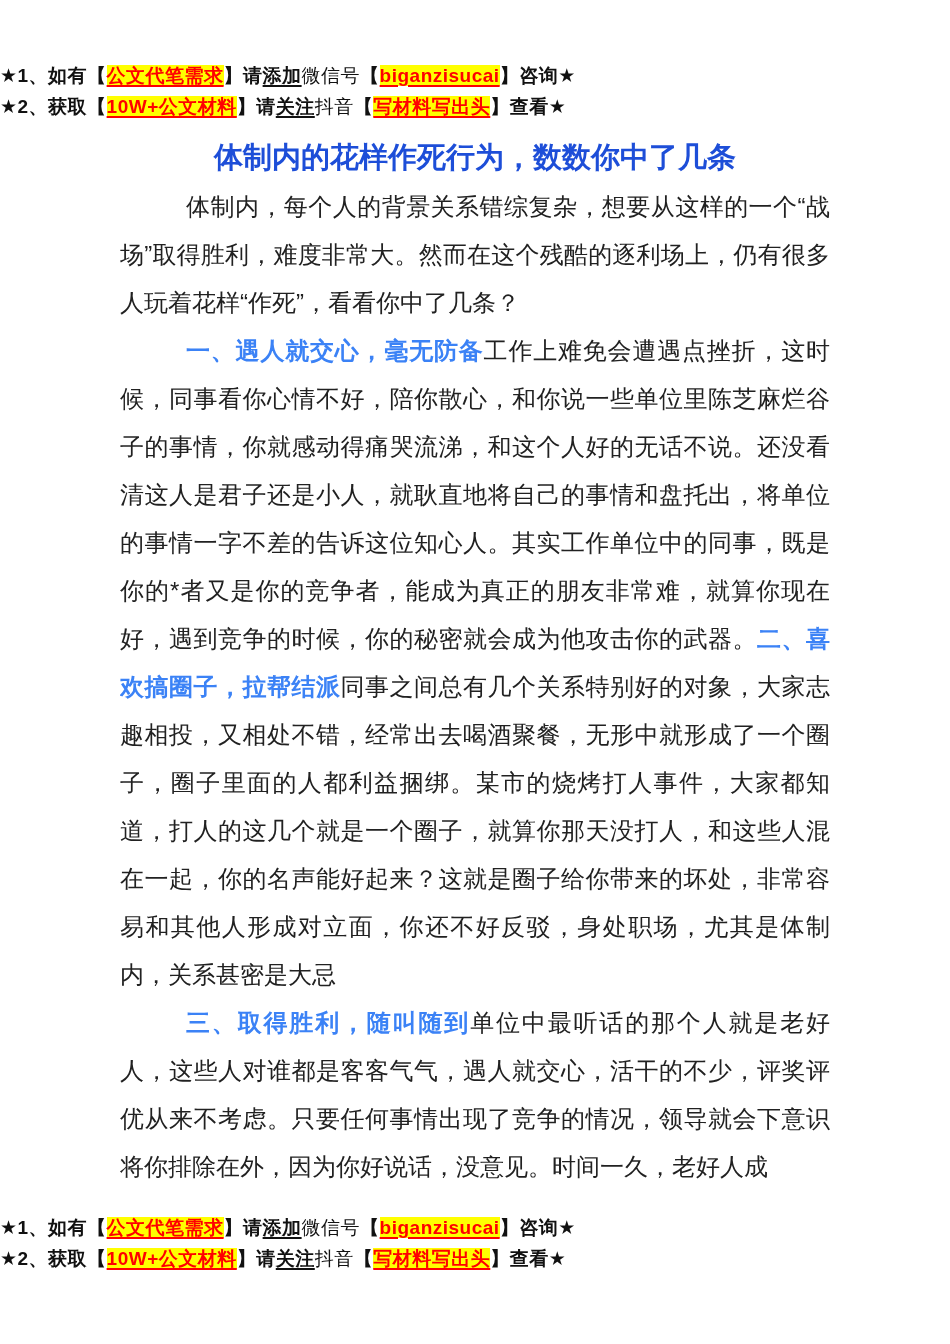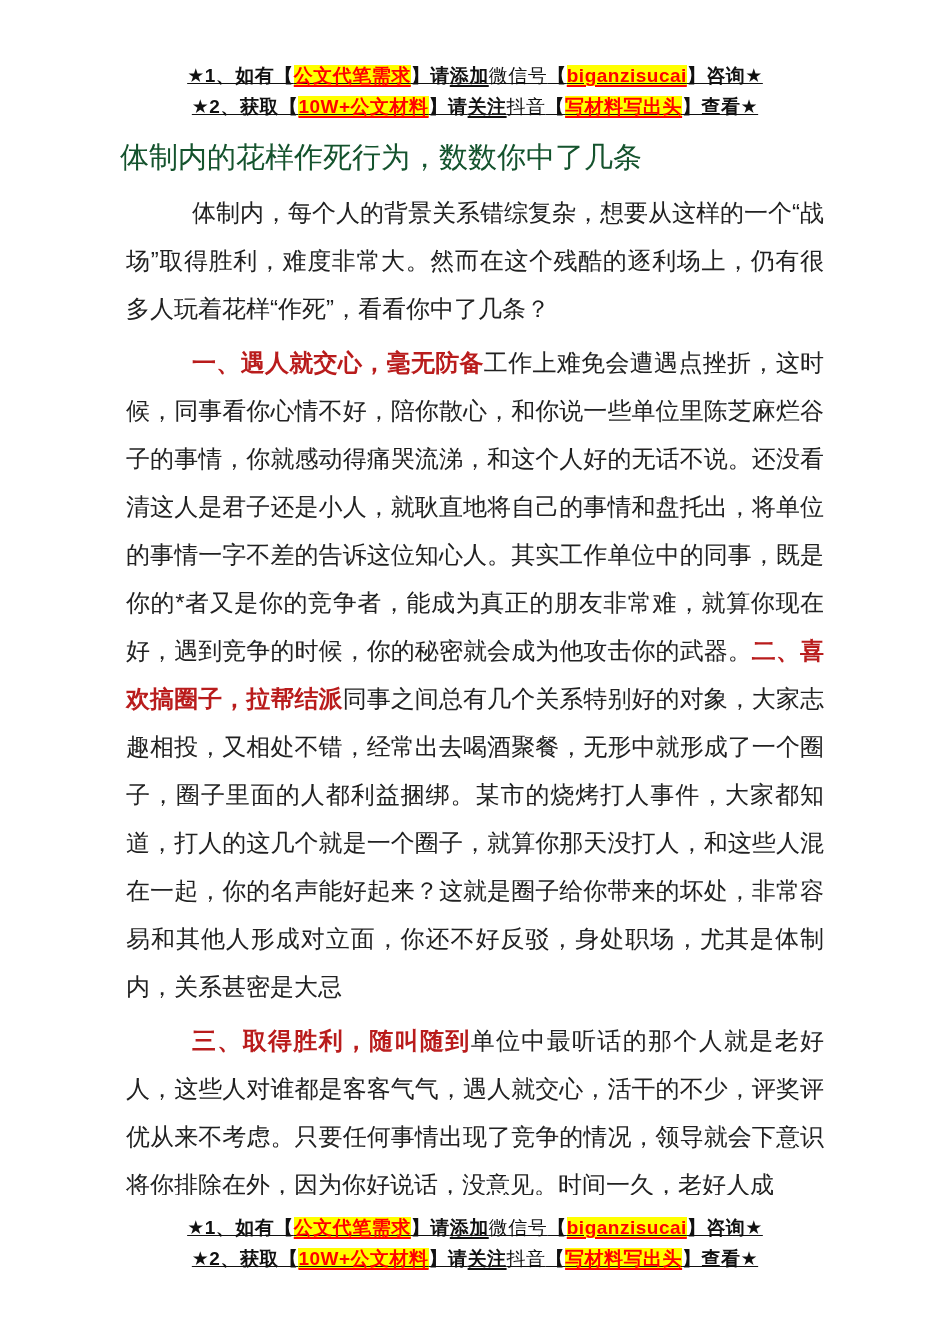--- a/index.html
+++ b/index.html
@@ -9,65 +9,63 @@
     font-family: "Liberation Sans", "DejaVu Sans", sans-serif;
   }
   .page {
     position: relative;
     width: 950px; height: 1344px;
     overflow: hidden;
     background: #ffffff;
   }
   
   .notice {
-    text-align: center;
     font-size: 19px;
     font-weight: 700;
     line-height: 31px;
     color: #111111;
     letter-spacing: 0.5px;
-    text-decoration: underline;
   }
   .header-notice { padding-top: 60px; }
   .footer-notice { position: absolute; left: 0; right: 0; bottom: 70px; }
   .notice .seg { white-space: pre-wrap; }
   .notice .hl {
     color: var(--highlight_red, #ff0000);
     background: var(--highlight_bg, #ffff00);
   }
   .notice .ul {
     text-decoration: underline;
     text-decoration-thickness: 2px;
     text-underline-offset: 3px;
   }
   .notice .rg { font-weight: 400; }
   
   .doc-title {
     margin: 15px 120px 0;
-    text-align: left;
+    text-align: center;
     font-size: 29px;
-    font-weight: 400;
+    font-weight: 700;
     line-height: 40px;
-    color: #14532d;
+    color: #1d4ed8;
   }
   
   .body-text {
     margin: 6px 120px 0;
     height: 1012px;
     overflow: hidden;
   }
   .body-text p {
-    margin: 6px;
+    margin: 0;
     font-size: 24px;
     line-height: 48px;
     text-align: justify;
     text-indent: 66px;
     color: var(--text, #212121);
   }
-  .body-text .b { font-weight: 700; color: #b91c1c; }
+  .body-text .b { font-weight: 700; color: #3b82f6; }
 </style>
 </head>
 <body>
 
 <div class="page">
 
   <div class="notice header-notice">
     <div><span class="seg">★1、如有【</span><span class="seg hl ul">公文代笔需求</span><span class="seg">】请</span><span class="seg ul">添加</span><span class="seg rg">微信号</span><span class="seg">【</span><span class="seg hl ul">biganzisucai</span><span class="seg">】咨询★</span></div>
     <div><span class="seg">★2、获取【</span><span class="seg hl ul">10W+公文材料</span><span class="seg">】请</span><span class="seg ul">关注</span><span class="seg rg">抖音</span><span class="seg">【</span><span class="seg hl ul">写材料写出头</span><span class="seg">】查看★</span></div>
   </div>

